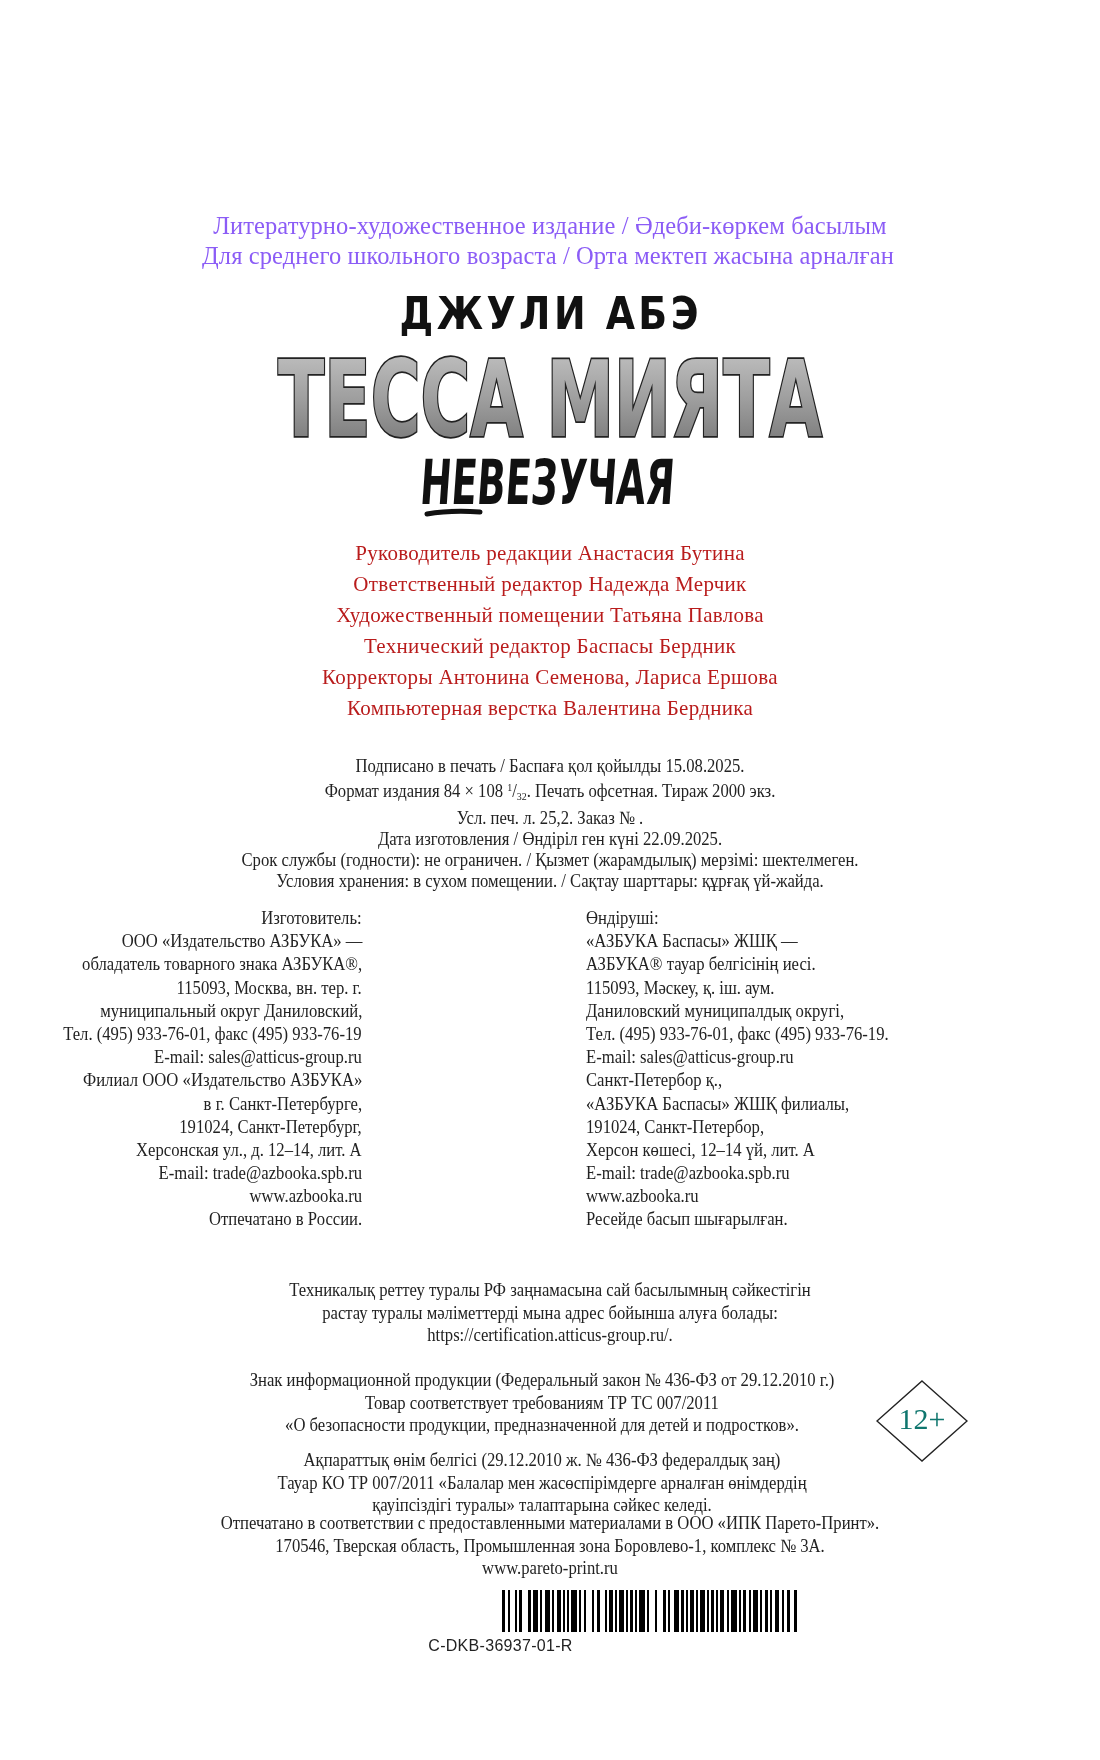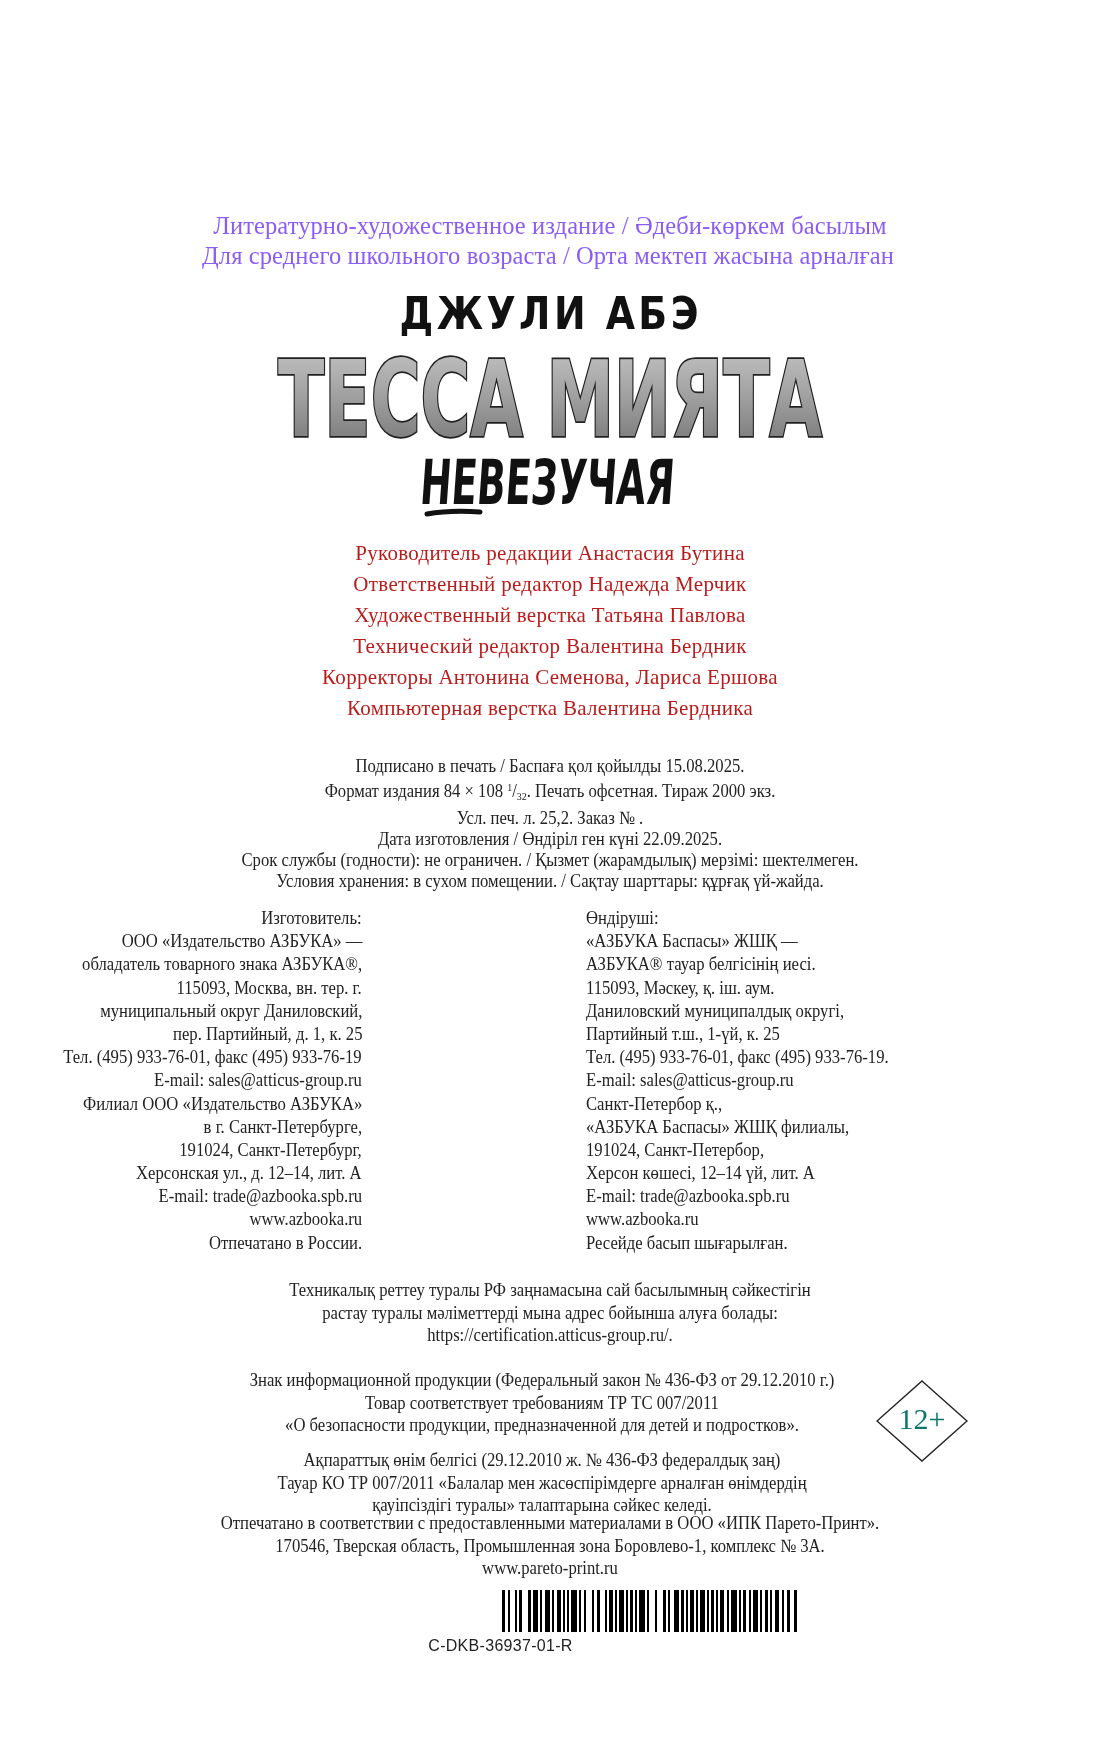--- a/index.html
+++ b/index.html
@@ -104,22 +104,22 @@
 <div class="abs subtitle-wrap">
   <svg class="title-svg" width="280" height="70" viewBox="0 0 280 70">
     <text x="140" y="56" text-anchor="middle" font-family="DejaVu Sans, Liberation Sans, sans-serif" font-weight="bold" font-size="62" textLength="254" lengthAdjust="spacingAndGlyphs" fill="#111" transform="skewX(-4)">НЕВЕЗУЧАЯ</text>
     <path d="M 17 66 Q 40 62 70 64" stroke="#111" stroke-width="5" fill="none" stroke-linecap="round"></path>
   </svg>
 </div>
 
 <div class="abs credits">
   <div>Руководитель редакции Анастасия Бутина</div>
   <div>Ответственный редактор Надежда Мерчик</div>
-  <div>Художественный верстка Татьяна Павлова</div>
-  <div>Технический редактор Валентина Бердник</div>
+  <div>Художественный помещении Татьяна Павлова</div>
+  <div>Технический редактор Баспасы Бердник</div>
   <div>Корректоры Антонина Семенова, Лариса Ершова</div>
   <div>Компьютерная верстка Валентина Бердника</div>
 </div>
 
 <div class="abs printinfo">
   <div>Подписано в печать / Баспаға қол қойылды 15.08.2025.</div>
   <div><span>Формат издания 84 × 108 </span><span class="sup-frac">1</span><span>/</span><span class="sub-frac">32</span><span>. Печать офсетная. Тираж 2000 экз.</span></div>
   <div>Усл. печ. л. 25,2.  Заказ №         .</div>
   <div>Дата изготовления / Өндіріл ген күні 22.09.2025.</div>
   <div>Срок службы (годности): не ограничен. / Қызмет (жарамдылық) мерзімі: шектелмеген.</div>
@@ -139,24 +139,20 @@
       <div class="left">обладатель товарного знака АЗБУКА®,</div>
       <div class="right">АЗБУКА® тауар белгісінің иесі.</div>
     </div>
   <div class="row">
       <div class="left">115093, Москва, вн. тер. г.</div>
       <div class="right">115093, Мәскеу, қ. іш. аум.</div>
     </div>
   <div class="row">
       <div class="left">муниципальный округ Даниловский,</div>
       <div class="right">Даниловский муниципалдық округі,</div>
-    </div>
-  <div class="row">
-      <div class="left">пер. Партийный, д. 1, к. 25</div>
-      <div class="right">Партийный т.ш., 1-үй, к. 25</div>
     </div>
   <div class="row">
       <div class="left">Тел. (495) 933-76-01, факс (495) 933-76-19</div>
       <div class="right">Тел. (495) 933-76-01, факс (495) 933-76-19.</div>
     </div>
   <div class="row">
       <div class="left">E-mail: sales@atticus-group.ru</div>
       <div class="right">E-mail: sales@atticus-group.ru</div>
     </div>
   <div class="row">

